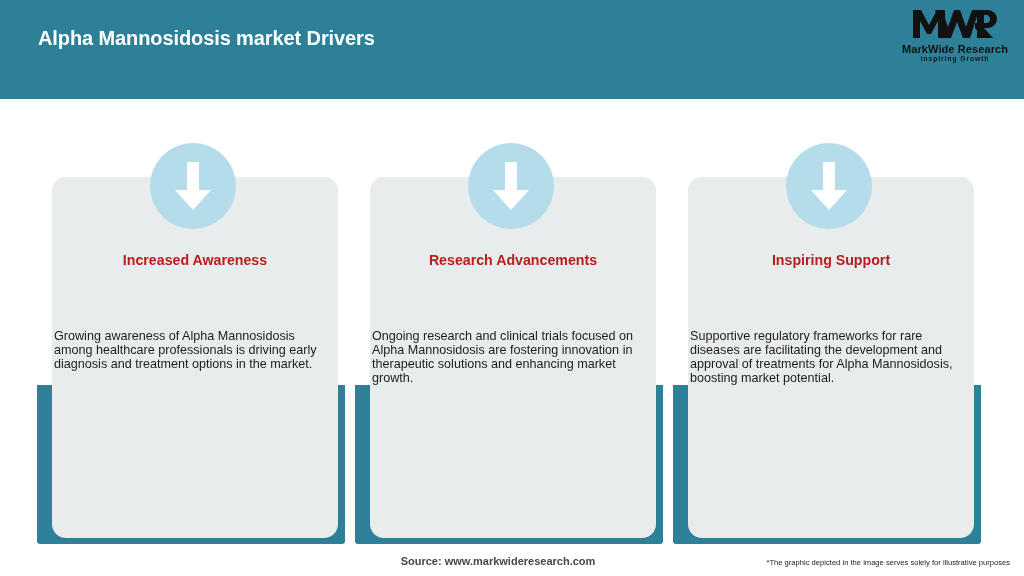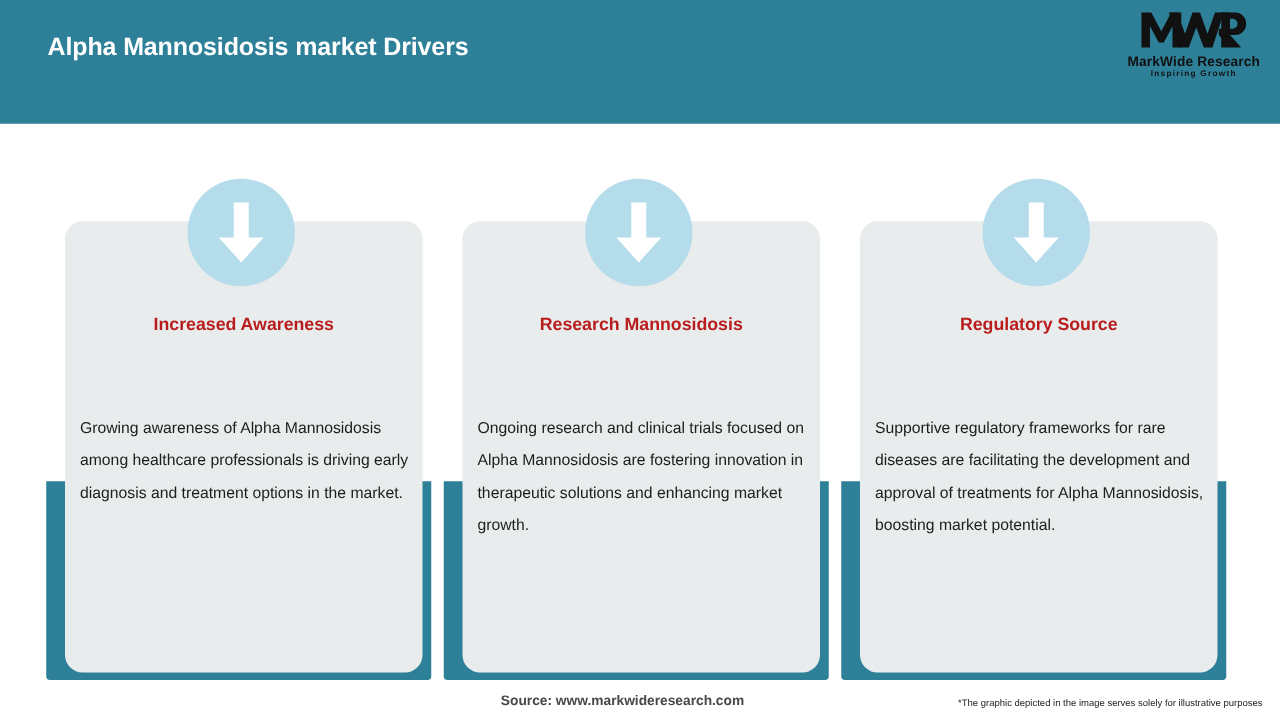--- a/index.html
+++ b/index.html
@@ -67,22 +67,22 @@
   }
   .icon-circle svg{ display:block; }
 
   .card-heading{
     position:absolute; left:15px; top:109px; width:286px;
     text-align:center;
     font-size:14.2px; font-weight:bold; color:#b91c1c;
   }
 
   .card-body{
-    position:absolute; left:27px; top:186px; width:268px;
-    font-size:12.6px; line-height:26px; color:#1d1d1d;
+    position:absolute; left:17px; top:186px; width:268px;
+    font-size:12.6px; line-height:14px; color:#1d1d1d;
   }
   .card-group.g2 .card-body{ width:272px; }
 
   
   #source-note{
     position:absolute; left:0; top:555px; width:1024px;
     text-align:center;
     font-size:11px; font-weight:bold; color:#474747;
     transform:translateX(-14px);
   }
@@ -129,30 +129,30 @@
 </div>
 
 <div class="card-group g1">
   <div class="teal-frame"></div>
   <div class="card-box"></div>
   <div class="icon-circle">
     <svg width="40" height="52" viewBox="0 0 40 52" aria-hidden="true">
       <polygon fill="#ffffff" points="14,2 26,2 26,30 38,30 20,50 2,30 14,30"></polygon>
     </svg>
   </div>
-  <div class="card-heading">Research Mannosidosis</div>
+  <div class="card-heading">Research Advancements</div>
   <div class="card-body">Ongoing research and clinical trials focused on Alpha Mannosidosis are fostering innovation in therapeutic solutions and enhancing market growth.</div>
 </div>
 
 <div class="card-group g2">
   <div class="teal-frame"></div>
   <div class="card-box"></div>
   <div class="icon-circle">
     <svg width="40" height="52" viewBox="0 0 40 52" aria-hidden="true">
       <polygon fill="#ffffff" points="14,2 26,2 26,30 38,30 20,50 2,30 14,30"></polygon>
     </svg>
   </div>
-  <div class="card-heading">Regulatory Source</div>
+  <div class="card-heading">Inspiring Support</div>
   <div class="card-body">Supportive regulatory frameworks for rare diseases are facilitating the development and approval of treatments for Alpha Mannosidosis, boosting market potential.</div>
 </div>
 
 <div id="source-note">Source: www.markwideresearch.com</div>
 <div id="disclaimer-note">*The graphic depicted in the image serves solely for illustrative purposes</div>
 
 </body></html>

